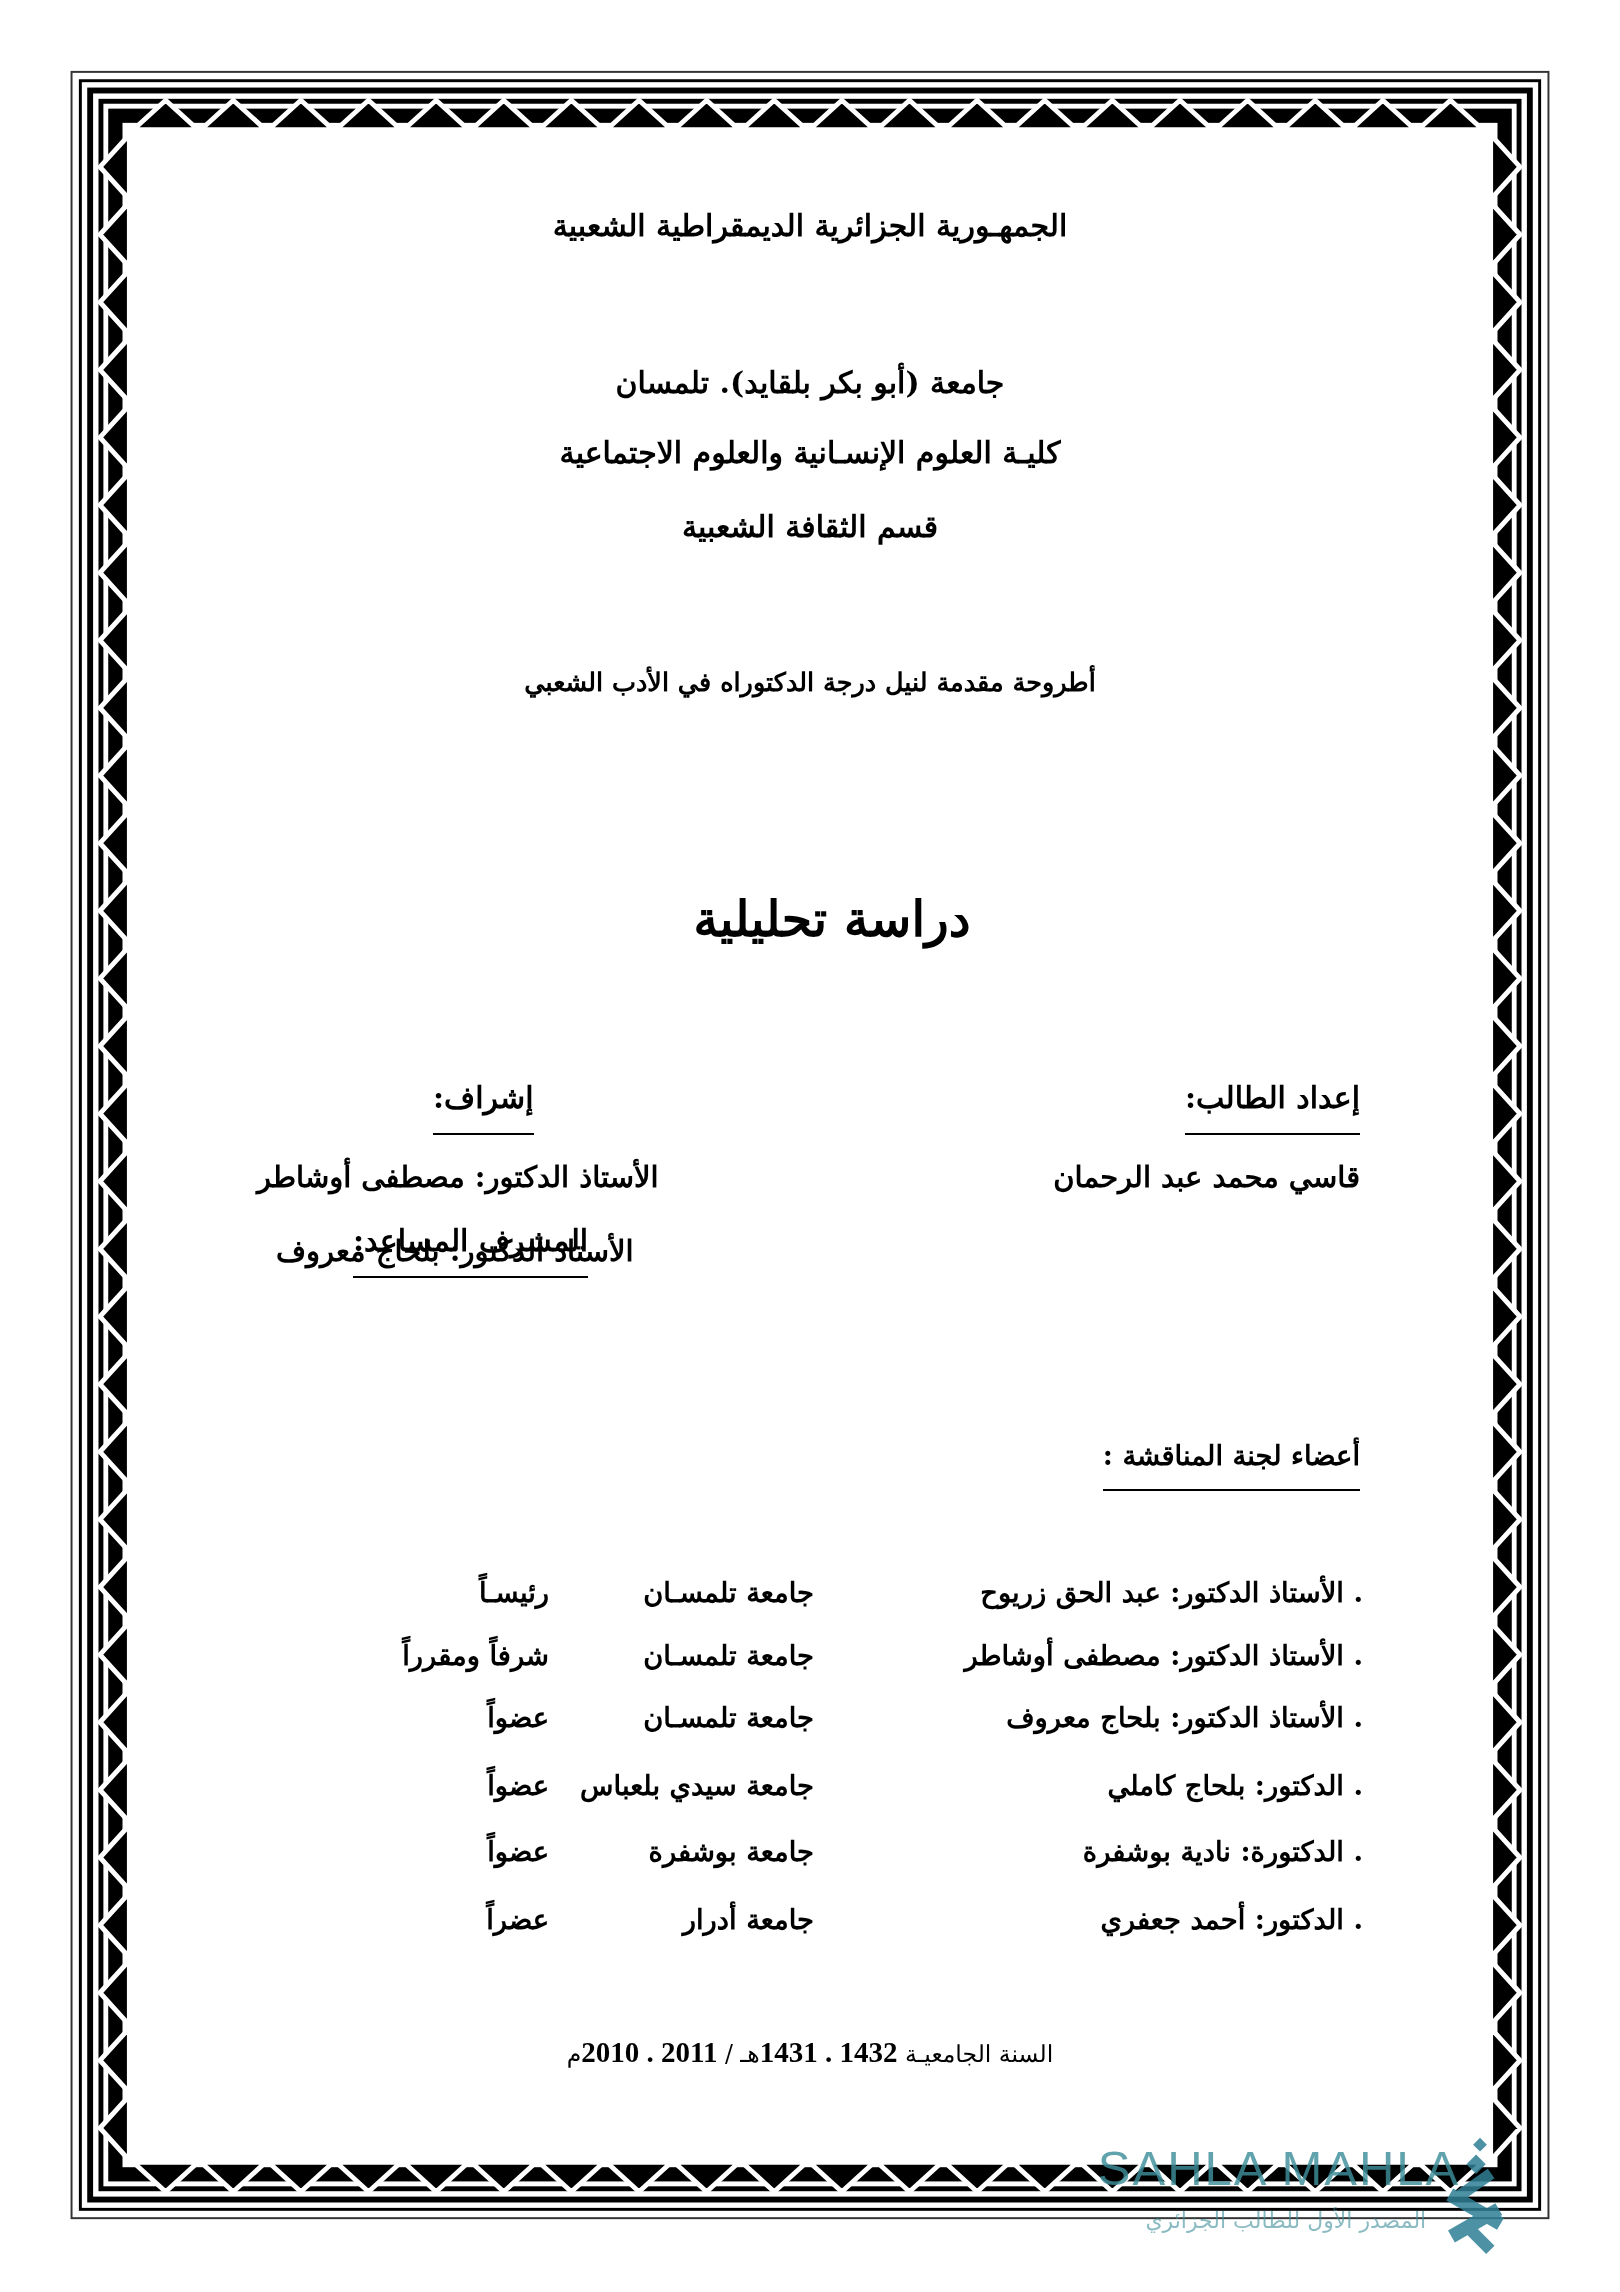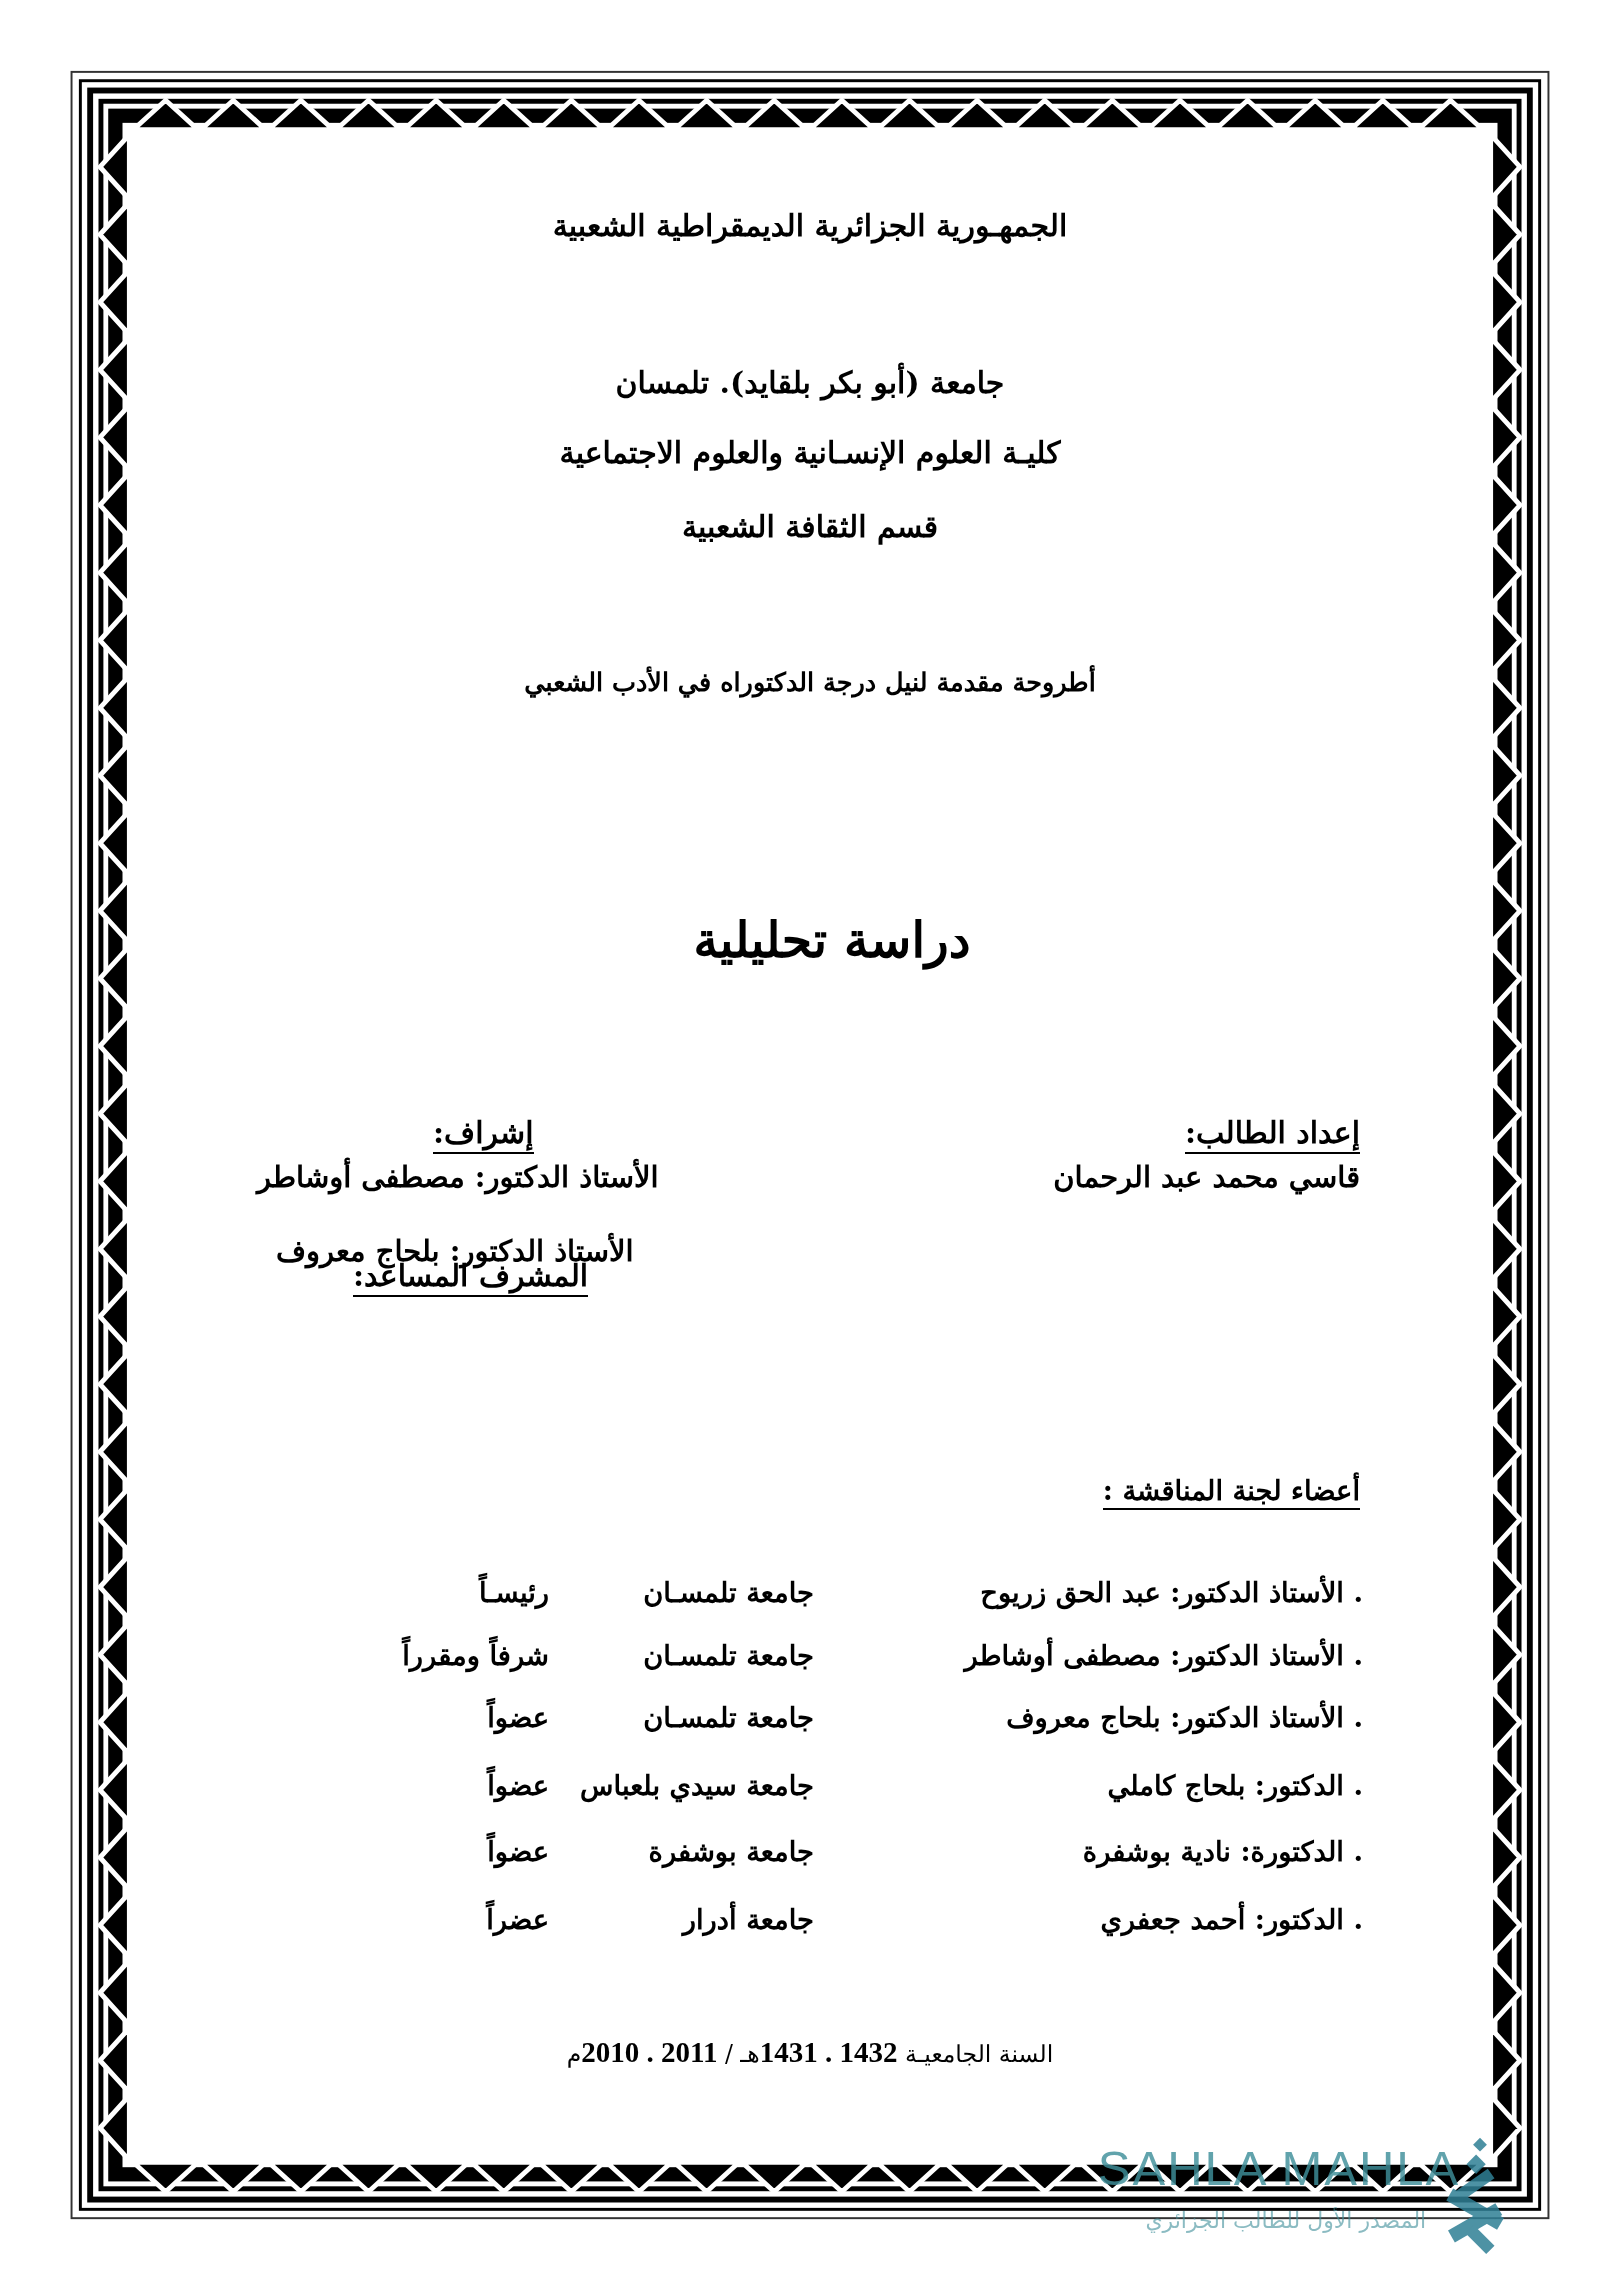--- a/index.html
+++ b/index.html
@@ -7,21 +7,21 @@
          font-family: "DejaVu Serif", "Liberation Serif", serif; color: #000; }
   .frame-svg { position: absolute; left: 0; top: 0; width: 1620px; height: 2293px; }
   .page { position: absolute; left: 0; top: 0; width: 1620px; height: 2293px; direction: rtl; }
   .abs { position: absolute; white-space: nowrap; }
   .center { left: 0; right: 0; text-align: center; }
   .hdr { font-weight: bold; font-size: 30px; }
   .subtitle { font-weight: bold; font-size: 25.5px; }
   .title { font-weight: bold; font-size: 49px; }
   .title .nums { font-family: "Liberation Serif", serif; font-size: 55px; }
   .label { font-weight: bold; font-size: 30px; }
-  .label .ul { display: inline-block; padding-bottom: 2px; border-bottom: 2.9px solid #000; margin-top: 35px; }
+  .label .ul { display: inline-block; padding-bottom: 18px; border-bottom: 2.9px solid #000; }
   .name { font-weight: bold; font-size: 29px; }
   .committee-row { position: absolute; right: 257px; width: 1098px; height: 43px; font-weight: bold; font-size: 27.4px; }
   .committee-row span { position: absolute; top: 0; white-space: nowrap; }
   .c-name { right: 0; }
   .c-uni { right: 549px; }
   .c-role { right: 814px; }
   .year { font-size: 23.5px; }
   .year b { font-family: "Liberation Serif", serif; font-size: 29px; }
   .watermark { position: absolute; left: 1088px; top: 2132px; width: 431px; height: 127px; direction: ltr; }
   .wm-text { position: absolute; left: 9.8px; top: 7.8px; font-family: "Liberation Sans", sans-serif;
@@ -65,21 +65,21 @@
 
 <div class="page">
 
   <div class="abs center hdr" style="top:208px;">الجمهـورية الجزائرية الديمقراطية الشعبية</div>
   <div class="abs center hdr" style="top:365px;">جامعة (أبو بكر بلقايد). تلمسان</div>
   <div class="abs center hdr" style="top:509px;">قسم الثقافة الشعبية</div>
   <div class="abs center hdr" style="top:435px;">كليـة العلوم الإنسـانية والعلوم الاجتماعية</div>
 
   <div class="abs center subtitle" style="top:667px;">أطروحة مقدمة لنيل درجة الدكتوراه في الأدب الشعبي</div>
 
-  <div class="abs center title" style="top:911px;padding-left:44px;">دراسة تحليلية</div>
+  <div class="abs center title" style="top:890px;padding-left:44px;">دراسة تحليلية</div>
 
   <div class="abs label" style="top:1080px; right:260px;">
     <span class="ul">إعداد الطالب:</span>
   </div>
   <div class="abs name" style="top:1160px; right:260px;">قاسي محمد عبد الرحمان</div>
 
   <div class="abs label" style="top:1080px; left:433px;">
     <span class="ul">إشراف:</span>
   </div>
   <div class="abs name" style="top:1160px; left:257px;">الأستاذ الدكتور: مصطفى أوشاطر</div>

